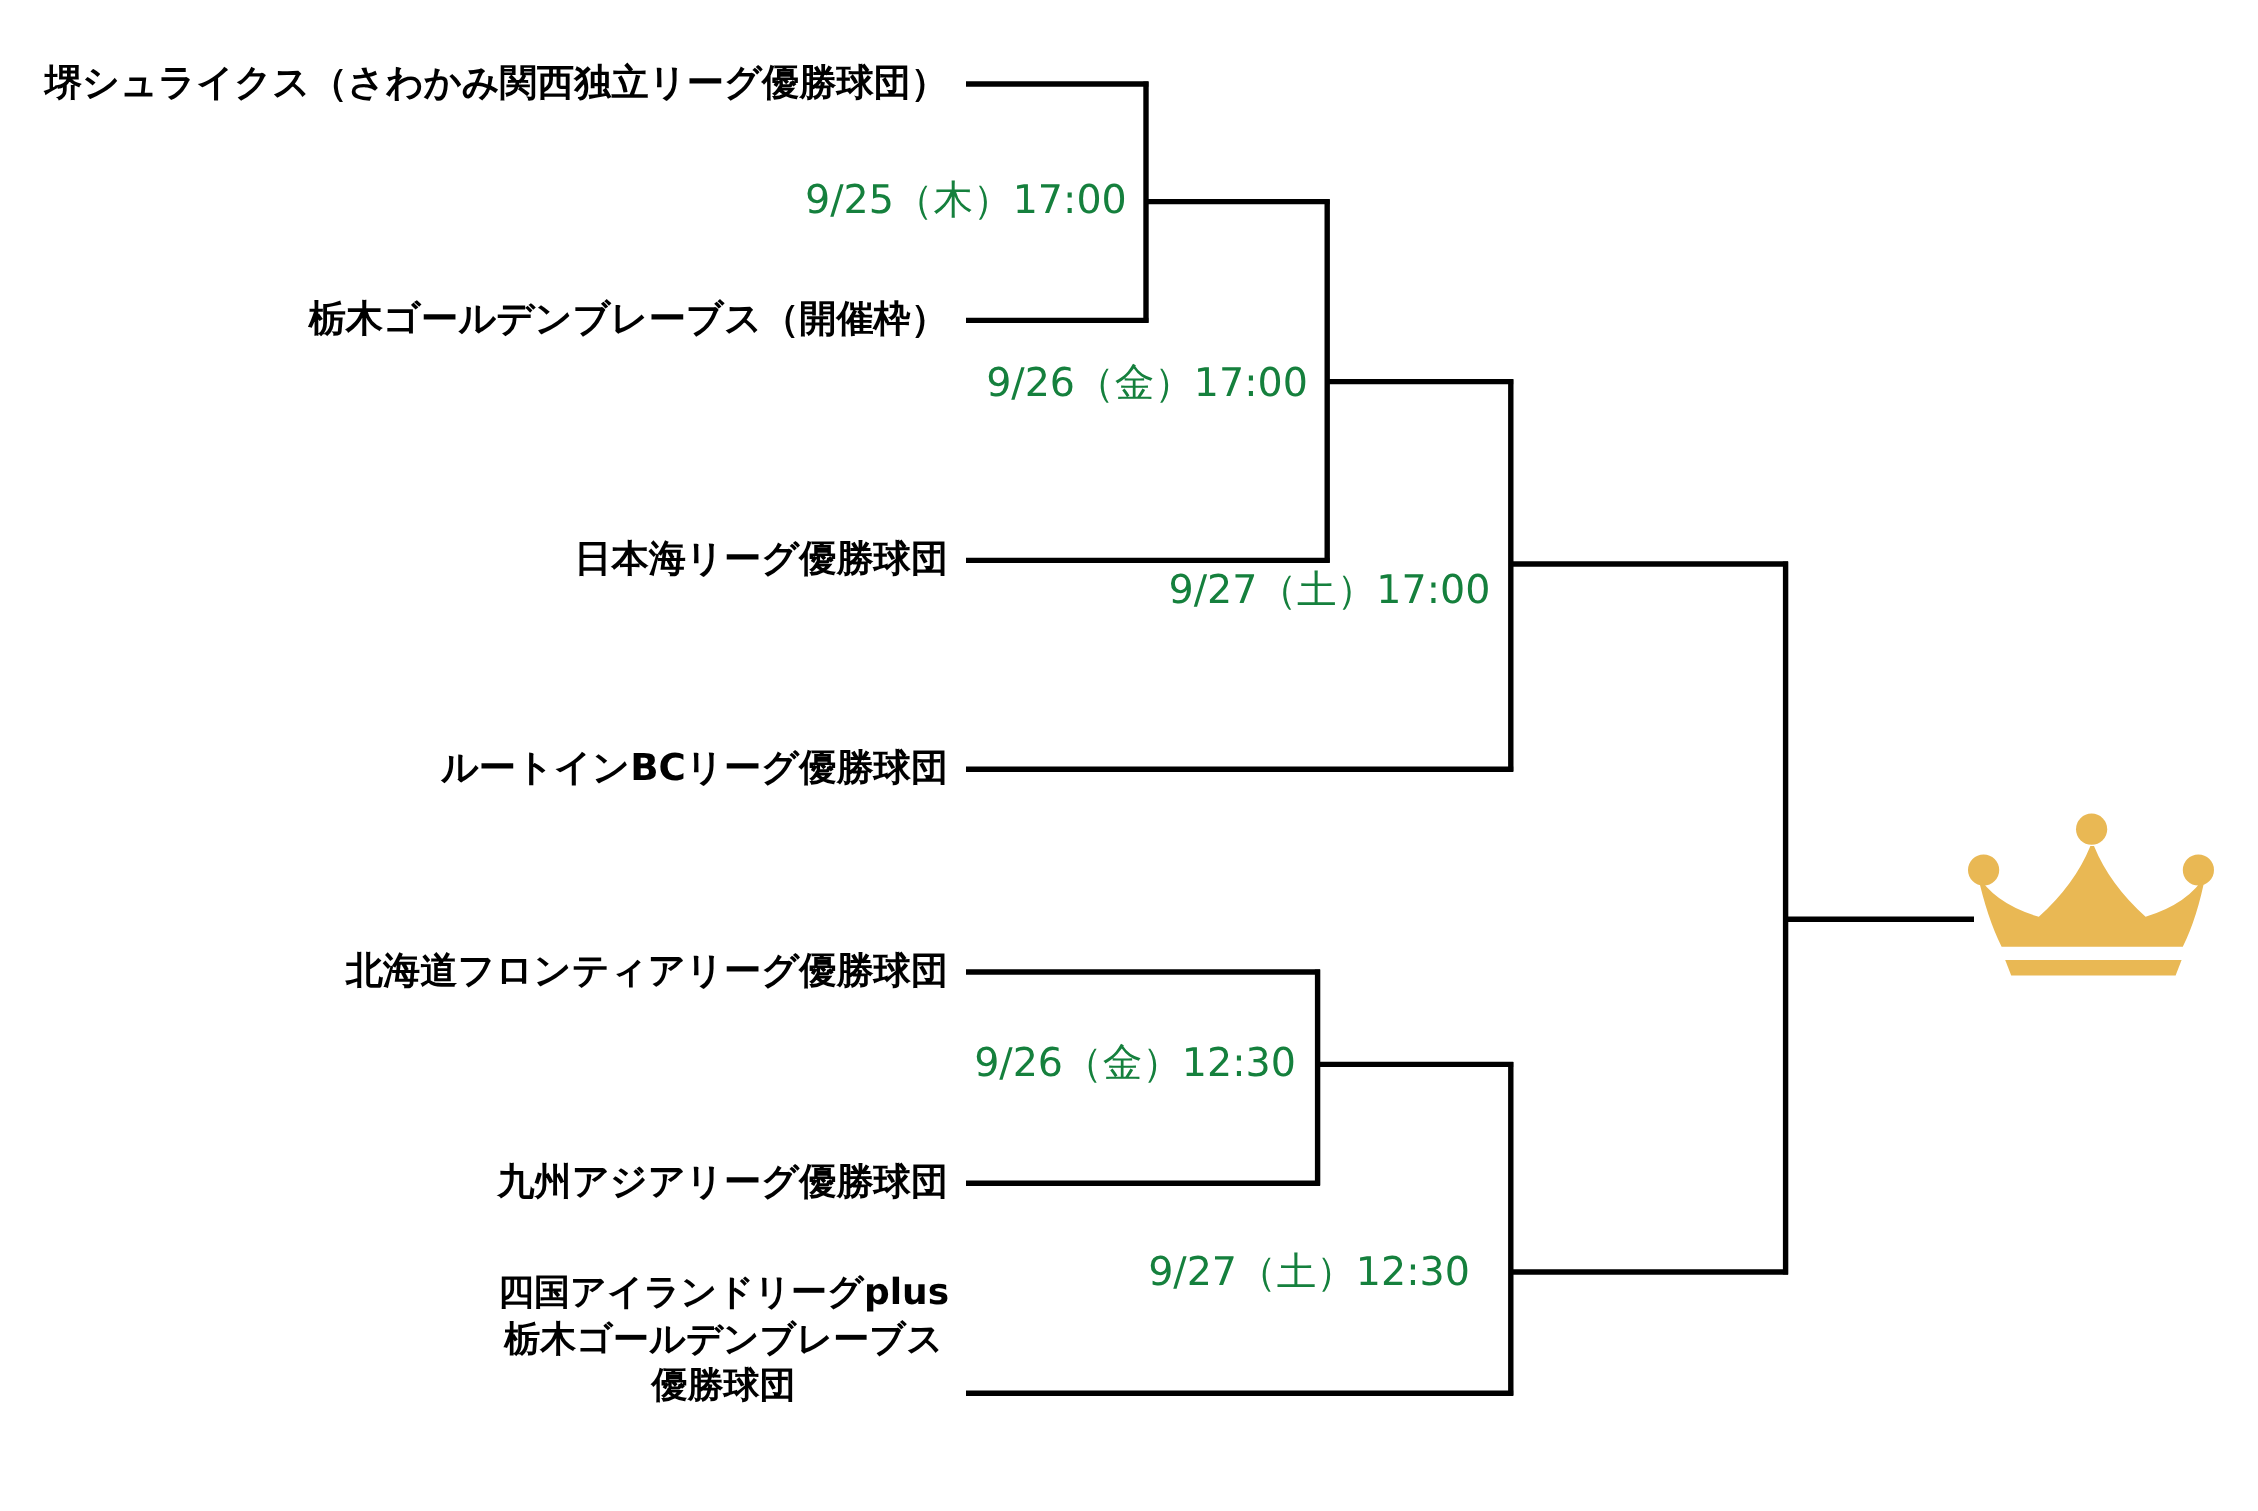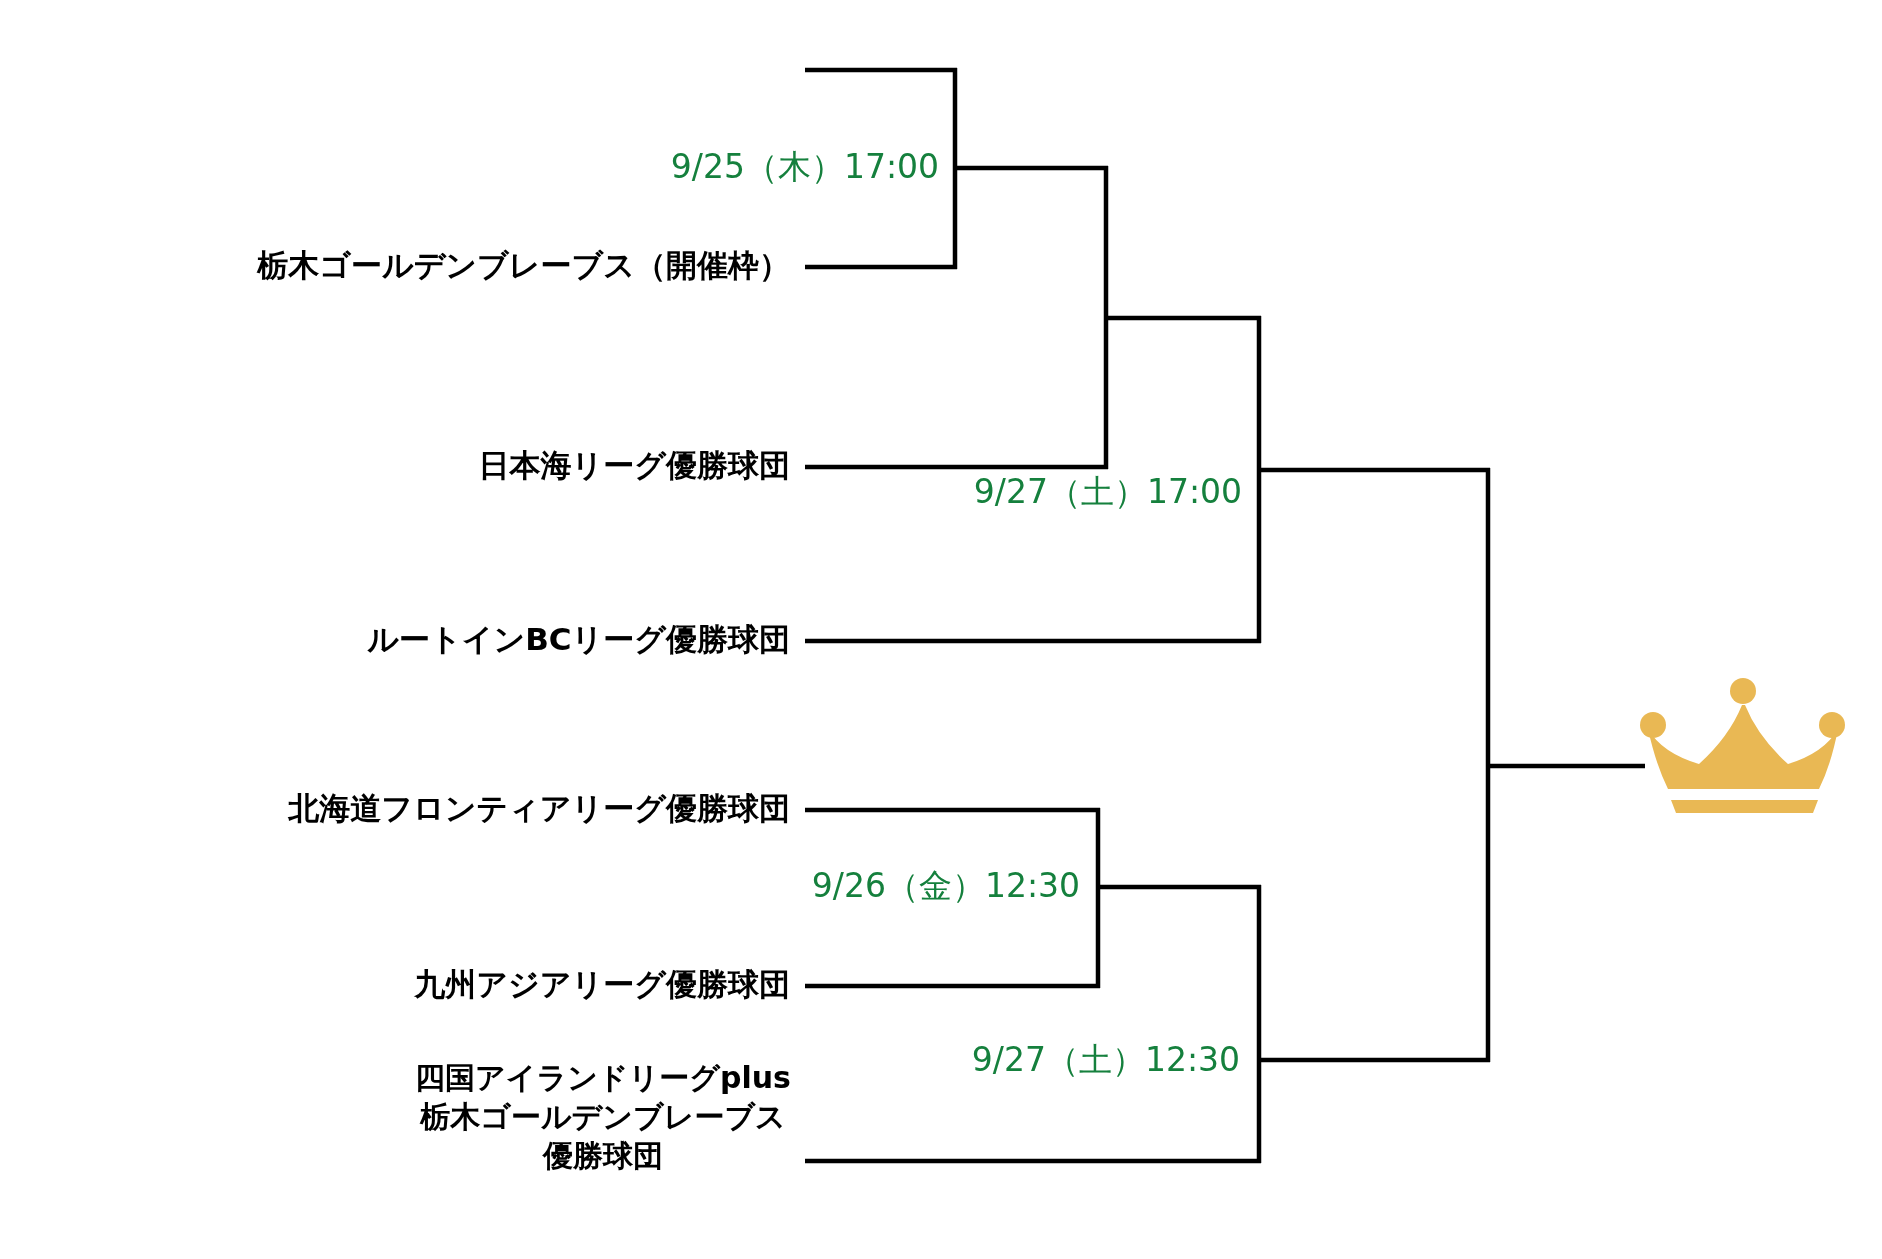--- a/index.html
+++ b/index.html
@@ -97,40 +97,42 @@
                L 1745 705
                Q 1758 737, 1788 764
                Q 1824 753, 1838 729
                Q 1831 765, 1819 789
                L 1668 789
                Q 1656 765, 1648 729 Z"></path>
       <path d="M 1671 800 L 1818 800 L 1813 813 L 1676 813 Z"></path>
     </g>
   </svg>
 
+  <div class="team-label" style="right:1092px; top:70px;">堺シュライクス（さわかみ関西独立リーグ優勝球団）</div>
 
   <div class="team-label" style="right:1092px; top:267px;">栃木ゴールデンブレーブス（開催枠）</div>
 
   <div class="team-label" style="right:1092px; top:467px;">日本海リーグ優勝球団</div>
 
   <div class="team-label" style="right:1092px; top:641px;">ルートインBCリーグ優勝球団</div>
 
   <div class="team-label" style="right:1092px; top:810px;">北海道フロンティアリーグ優勝球団</div>
 
   <div class="team-label" style="right:1092px; top:986px;">九州アジアリーグ優勝球団</div>
 
   <div class="team-label-multiline" style="left:368px; top:1116px;">
     <div>四国アイランドリーグplus</div>
     <div>栃木ゴールデンブレーブス</div>
     <div>優勝球団</div>
   </div>
 
   <div class="match-label" style="right:943px; top:168px;">9/25（木）17:00</div>
 
+  <div class="match-label" style="right:792px; top:320px;">9/26（金）17:00</div>
 
   <div class="match-label" style="right:640px; top:493px;">9/27（土）17:00</div>
 
   <div class="match-label" style="right:802px; top:887px;margin-left:40px;">9/26（金）12:30</div>
 
-  <div class="match-label" style="right:642px; top:1061px;">9/27（土）12:30</div>
+  <div class="match-label" style="right:657px; top:1061px;">9/27（土）12:30</div>
 
 
 </div>
 
 </body></html>

